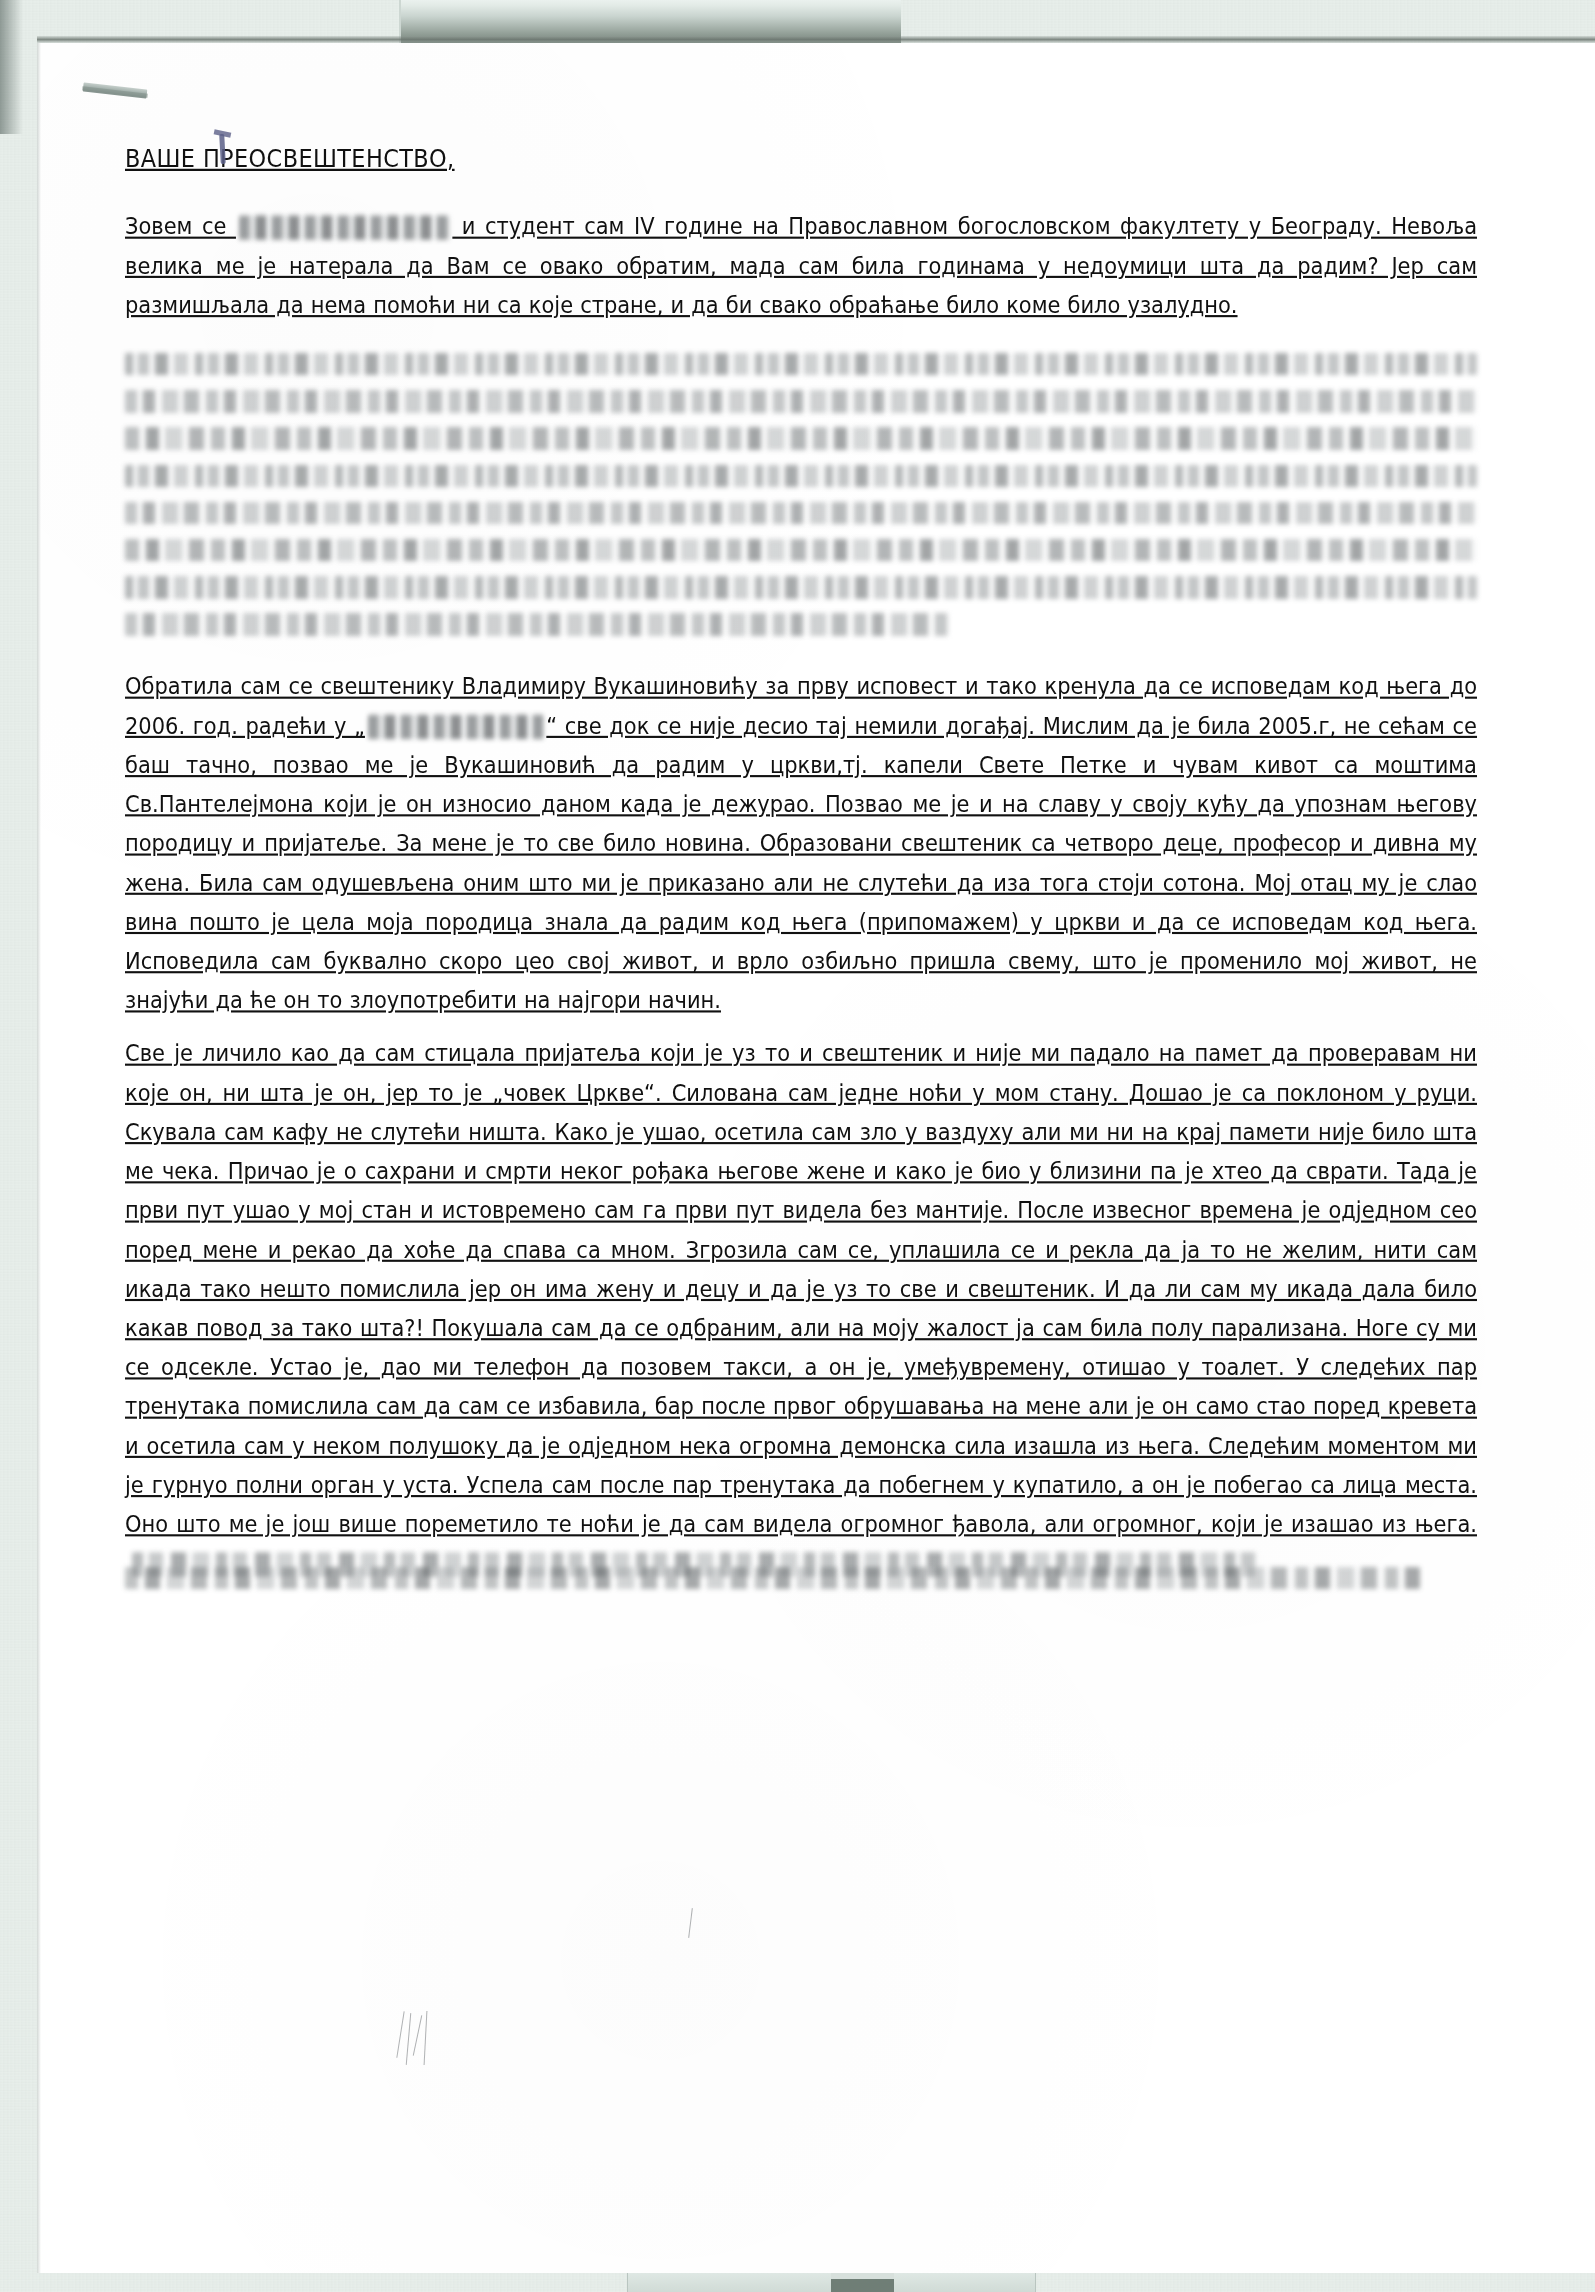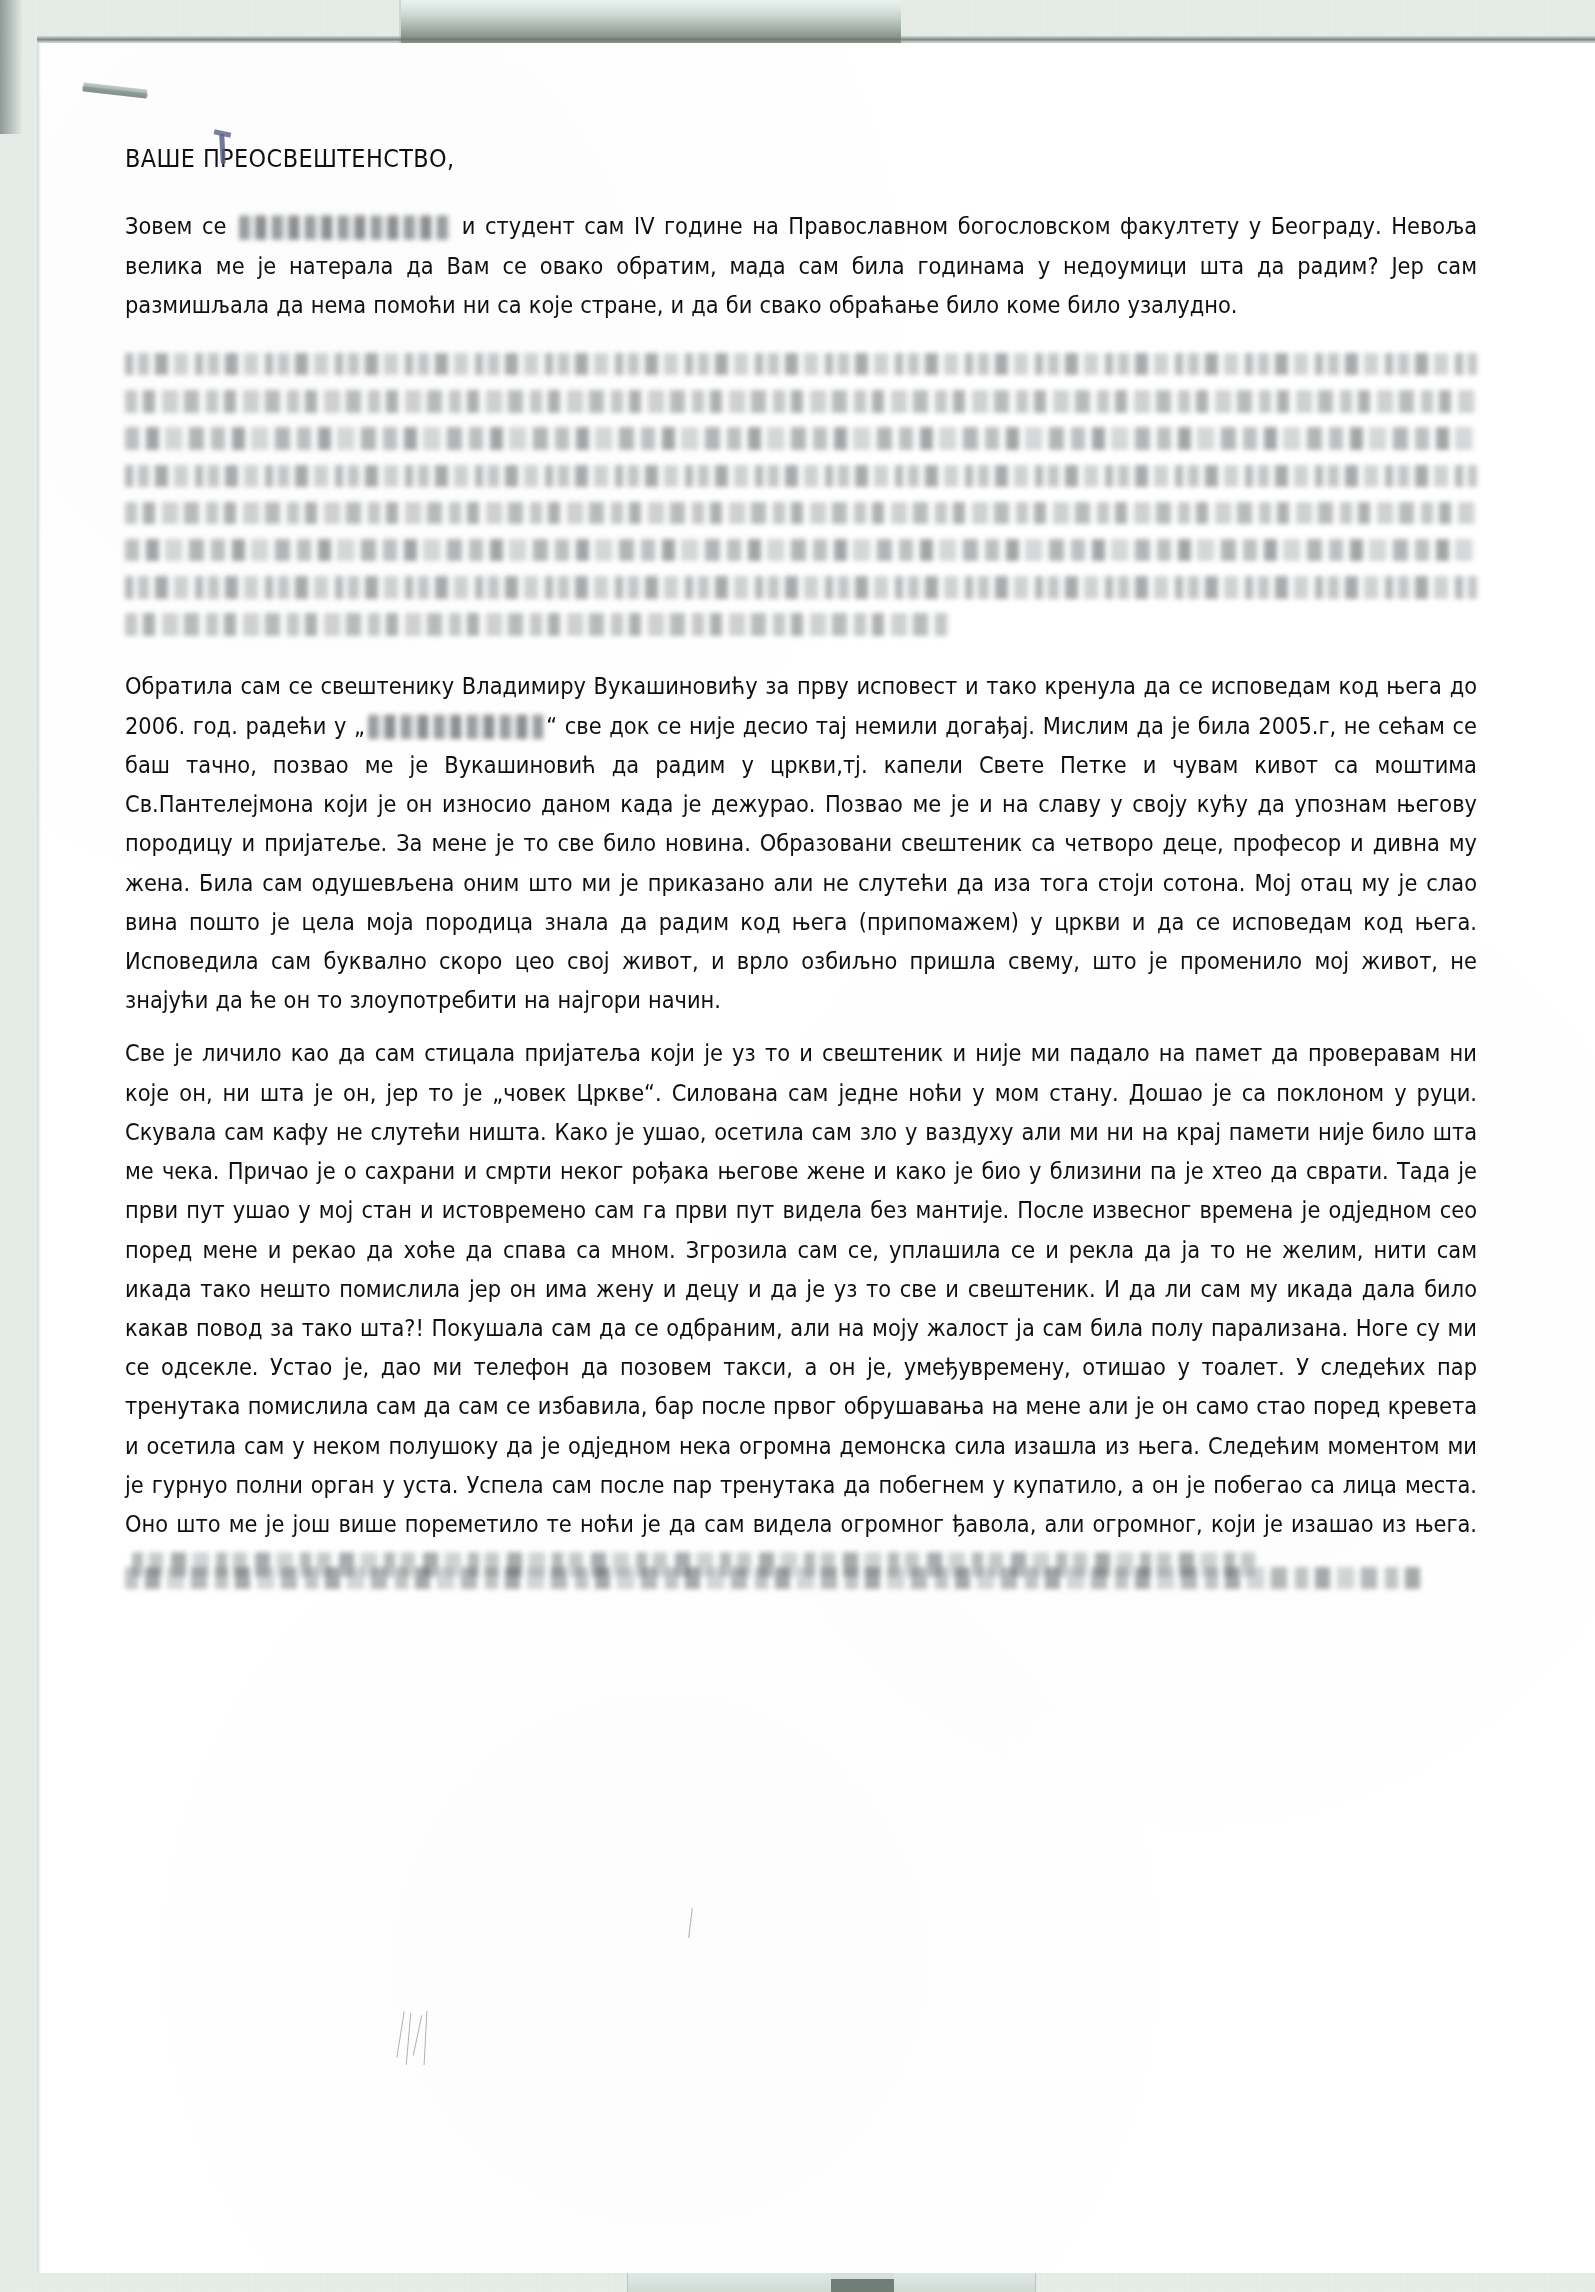--- a/index.html
+++ b/index.html
@@ -117,20 +117,21 @@
     transform: rotate(6.5deg);
   }
 
   
   #doc-body {
     position: absolute;
     left: 125px;
     top: 143px;
     width: 1352px;
     color: #111111;
+    text-decoration: underline;
   }
 
   .salutation {
     font-family: "DejaVu Sans", sans-serif;
     font-size: 22.4px;
     font-weight: 400;
     letter-spacing: 0.4px;
     color: #101010;
     margin: 0 0 39px 0;
     transform: scaleY(1.12);

